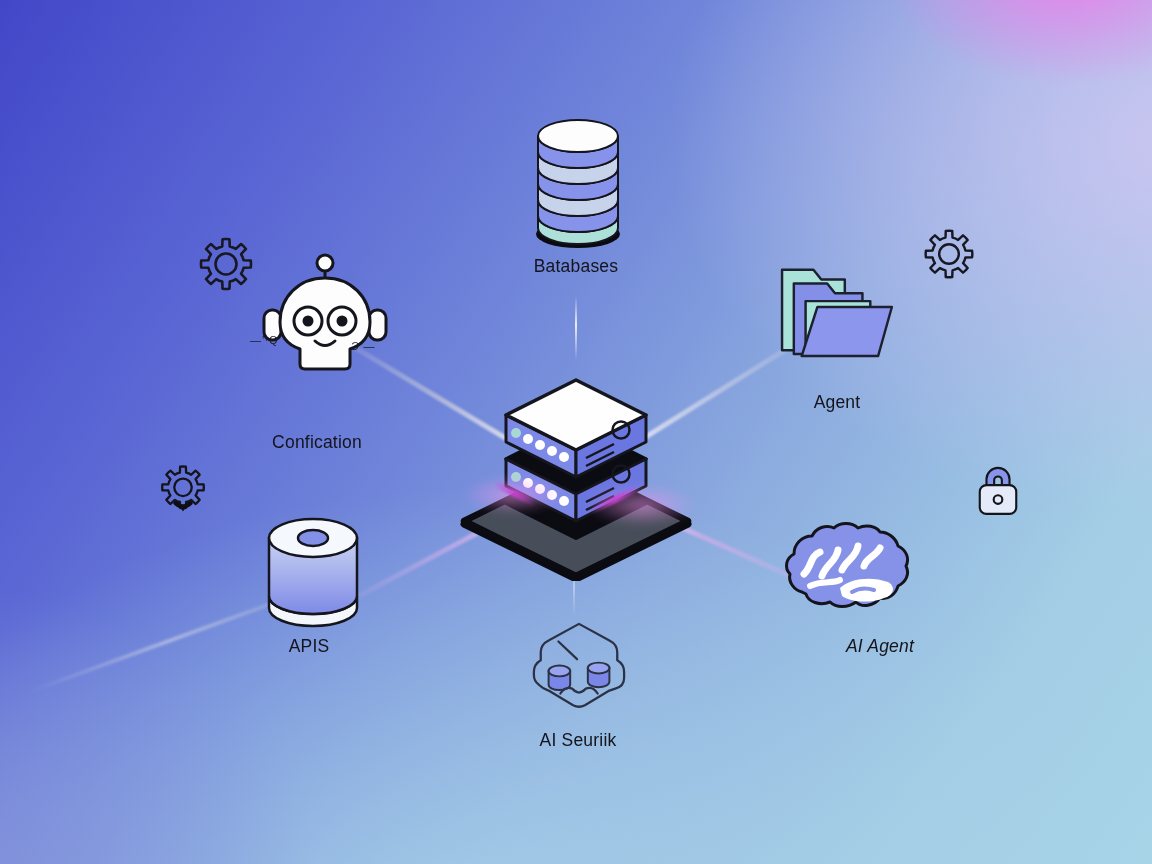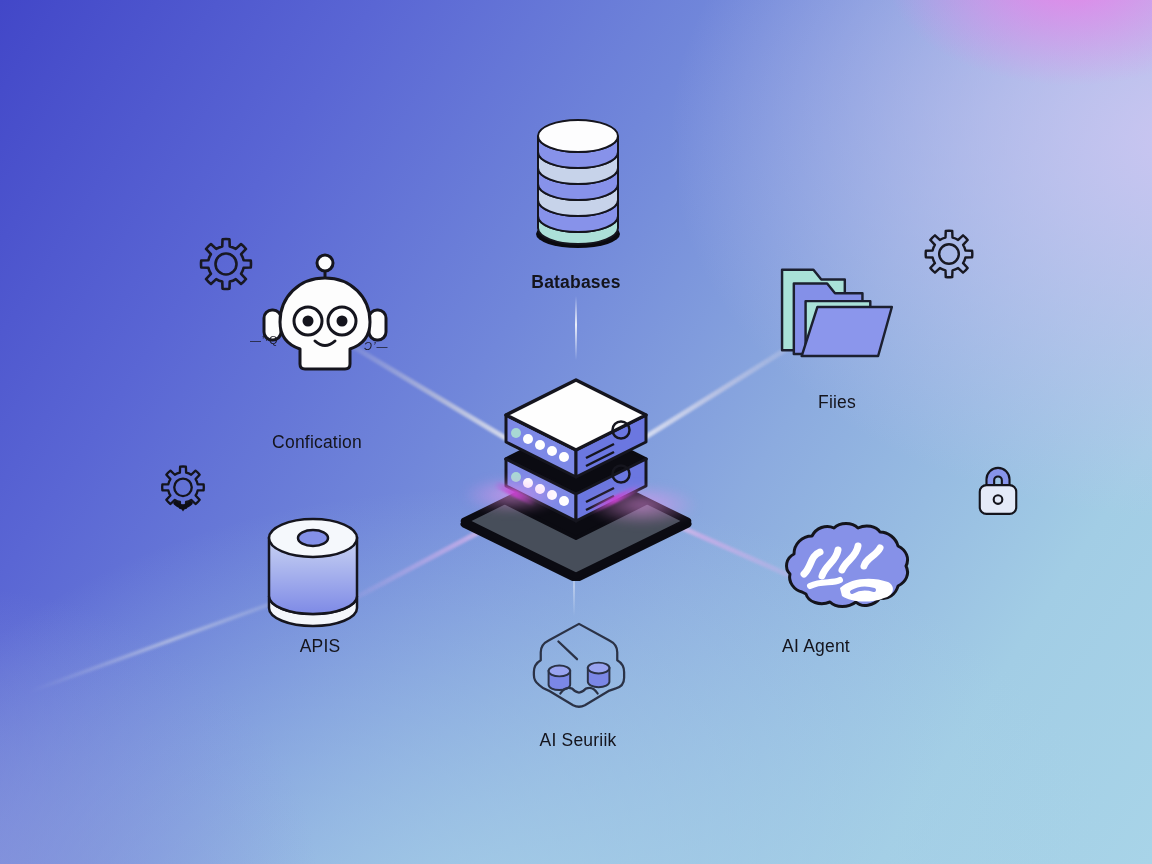--- a/index.html
+++ b/index.html
@@ -43,36 +43,36 @@
   <svg class="icon" style="left:528px;top:112px;" width="100" height="148" viewBox="0 0 100 148">
     <ellipse cx="50" cy="122" rx="42" ry="14" fill="#0a0a10"></ellipse>
     <path d="M10,104 A40,16 0 0 0 90,104 L90,116 A40,16 0 0 1 10,116 Z" fill="#ace0d8" stroke="#15151e" stroke-width="2"></path>
     <path d="M10,88 A40,16 0 0 0 90,88 L90,104 A40,16 0 0 1 10,104 Z" fill="#8792ea" stroke="#15151e" stroke-width="2"></path>
     <path d="M10,72 A40,16 0 0 0 90,72 L90,88 A40,16 0 0 1 10,88 Z" fill="#c7d3ea" stroke="#15151e" stroke-width="2"></path>
     <path d="M10,56 A40,16 0 0 0 90,56 L90,72 A40,16 0 0 1 10,72 Z" fill="#8792ea" stroke="#15151e" stroke-width="2"></path>
     <path d="M10,40 A40,16 0 0 0 90,40 L90,56 A40,16 0 0 1 10,56 Z" fill="#c7d3ea" stroke="#15151e" stroke-width="2"></path>
     <path d="M10,24 A40,16 0 0 0 90,24 L90,40 A40,16 0 0 1 10,40 Z" fill="#8792ea" stroke="#15151e" stroke-width="2"></path>
     <ellipse cx="50" cy="24" rx="40" ry="16" fill="#fdfdfe" stroke="#15151e" stroke-width="2"></ellipse>
   </svg>
-  <div class="node-label" style="left:576px;top:272px;font-weight:bold;">Batabases</div>
+  <div class="node-label" style="left:576px;top:256px;">Batabases</div>
 
   <svg class="icon" style="left:240px;top:252px;" width="170" height="130" viewBox="0 0 170 130">
     <line x1="85" y1="30" x2="85" y2="17" stroke="#15151e" stroke-width="3"></line>
     <circle cx="85" cy="11" r="8" fill="#fdfdfd" stroke="#15151e" stroke-width="3"></circle>
     <rect x="24" y="58" width="17" height="30" rx="8" fill="#fdfdfd" stroke="#15151e" stroke-width="3"></rect>
     <rect x="129" y="58" width="17" height="30" rx="8" fill="#fdfdfd" stroke="#15151e" stroke-width="3"></rect>
     <path d="M85,26 C111,26 130,45 130,70 C130,84 122,93 110,97 L110,112 Q110,117 105,117 L65,117 Q60,117 60,112 L60,97 C48,93 40,84 40,70 C40,45 59,26 85,26 Z" fill="#fdfdfd" stroke="#15151e" stroke-width="3" stroke-linejoin="round"></path>
     <circle cx="68" cy="69" r="14" fill="#ffffff" stroke="#15151e" stroke-width="3"></circle>
     <circle cx="102" cy="69" r="14" fill="#ffffff" stroke="#15151e" stroke-width="3"></circle>
     <circle cx="68" cy="69" r="5.5" fill="#15151e"></circle>
     <circle cx="102" cy="69" r="5.5" fill="#15151e"></circle>
     <path d="M75,89 Q85,98 95,89" fill="none" stroke="#15151e" stroke-width="3" stroke-linecap="round"></path>
   </svg>
   <div class="glyph" style="left:250px;top:334px;text-align:right;">—ʼʳQ</div>
-  <div class="glyph" style="left:364px;top:340px;font-style:italic;">Ɔʼ—</div>
+  <div class="glyph" style="left:351px;top:340px;font-style:italic;">Ɔʼ—</div>
   <div class="node-label" style="left:317px;top:392px;margin-top:40px;">Confication</div>
 
   <svg class="icon" style="left:196px;top:234px;" width="60" height="60" viewBox="-30 -30 60 60">
     <path d="M17.6,-3.74 L24.75,-3.46 A25,25 0 0 1 24.75,3.46 L17.6,3.74 A18,18 0 0 1 15.1,9.81 L19.98,15.05 A25,25 0 0 1 15.05,19.98 L9.81,15.1 A18,18 0 0 1 3.74,17.6 L3.46,24.75 A25,25 0 0 1 -3.46,24.75 L-3.74,17.6 A18,18 0 0 1 -9.81,15.1 L-15.05,19.98 A25,25 0 0 1 -19.98,15.05 L-15.1,9.81 A18,18 0 0 1 -17.6,3.74 L-24.75,3.46 A25,25 0 0 1 -24.75,-3.46 L-17.6,-3.74 A18,18 0 0 1 -15.1,-9.81 L-19.98,-15.05 A25,25 0 0 1 -15.05,-19.98 L-9.81,-15.1 A18,18 0 0 1 -3.74,-17.6 L-3.46,-24.75 A25,25 0 0 1 3.46,-24.75 L3.74,-17.6 A18,18 0 0 1 9.81,-15.1 L15.05,-19.98 A25,25 0 0 1 19.98,-15.05 L15.1,-9.81 A18,18 0 0 1 17.6,-3.74 Z" fill="none" stroke="#181822" stroke-width="2.6" stroke-linejoin="round"></path>
     <circle r="10.5" fill="none" stroke="#181822" stroke-width="2.6"></circle>
   </svg>
   <svg class="icon" style="left:158px;top:462px;" width="50" height="54" viewBox="-30 -30 60 64">
     <path d="M17.6,-3.74 L24.75,-3.46 A25,25 0 0 1 24.75,3.46 L17.6,3.74 A18,18 0 0 1 15.1,9.81 L19.98,15.05 A25,25 0 0 1 15.05,19.98 L9.81,15.1 A18,18 0 0 1 3.74,17.6 L3.46,24.75 A25,25 0 0 1 -3.46,24.75 L-3.74,17.6 A18,18 0 0 1 -9.81,15.1 L-15.05,19.98 A25,25 0 0 1 -19.98,15.05 L-15.1,9.81 A18,18 0 0 1 -17.6,3.74 L-24.75,3.46 A25,25 0 0 1 -24.75,-3.46 L-17.6,-3.74 A18,18 0 0 1 -15.1,-9.81 L-19.98,-15.05 A25,25 0 0 1 -15.05,-19.98 L-9.81,-15.1 A18,18 0 0 1 -3.74,-17.6 L-3.46,-24.75 A25,25 0 0 1 3.46,-24.75 L3.74,-17.6 A18,18 0 0 1 9.81,-15.1 L15.05,-19.98 A25,25 0 0 1 19.98,-15.05 L15.1,-9.81 A18,18 0 0 1 17.6,-3.74 Z" fill="none" stroke="#14141c" stroke-width="2.8" stroke-linejoin="round"></path>
     <circle r="10.5" fill="none" stroke="#14141c" stroke-width="2.8"></circle>
     <path d="M-9,19 Q0,27 9,19" fill="none" stroke="#0e0e16" stroke-width="5" stroke-linecap="round"></path>
@@ -82,21 +82,21 @@
     <path d="M17.6,-3.74 L24.75,-3.46 A25,25 0 0 1 24.75,3.46 L17.6,3.74 A18,18 0 0 1 15.1,9.81 L19.98,15.05 A25,25 0 0 1 15.05,19.98 L9.81,15.1 A18,18 0 0 1 3.74,17.6 L3.46,24.75 A25,25 0 0 1 -3.46,24.75 L-3.74,17.6 A18,18 0 0 1 -9.81,15.1 L-15.05,19.98 A25,25 0 0 1 -19.98,15.05 L-15.1,9.81 A18,18 0 0 1 -17.6,3.74 L-24.75,3.46 A25,25 0 0 1 -24.75,-3.46 L-17.6,-3.74 A18,18 0 0 1 -15.1,-9.81 L-19.98,-15.05 A25,25 0 0 1 -15.05,-19.98 L-9.81,-15.1 A18,18 0 0 1 -3.74,-17.6 L-3.46,-24.75 A25,25 0 0 1 3.46,-24.75 L3.74,-17.6 A18,18 0 0 1 9.81,-15.1 L15.05,-19.98 A25,25 0 0 1 19.98,-15.05 L15.1,-9.81 A18,18 0 0 1 17.6,-3.74 Z" fill="none" stroke="#181822" stroke-width="2.6" stroke-linejoin="round"></path>
     <circle r="10.5" fill="none" stroke="#181822" stroke-width="2.6"></circle>
   </svg>
 
   <svg class="icon" style="left:772px;top:258px;" width="126" height="100" viewBox="0 0 128 102">
     <path d="M10,94 L10,12 L42,12 L50,22 L74,22 L74,94 Z" fill="#a9e2d8" stroke="#1c2030" stroke-width="2.5" stroke-linejoin="round"></path>
     <path d="M22,98 L22,26 L56,26 L64,36 L92,36 L92,98 Z" fill="#8490e8" stroke="#1c2030" stroke-width="2.5" stroke-linejoin="round"></path>
     <path d="M34,44 L100,44 L100,98 L34,98 Z" fill="#a9e2d8" stroke="#1c2030" stroke-width="2.5" stroke-linejoin="round"></path>
     <path d="M30,100 L46,50 L122,50 L108,100 Z" fill="#8b96ec" stroke="#1c2030" stroke-width="2.5" stroke-linejoin="round"></path>
   </svg>
-  <div class="node-label" style="left:837px;top:392px;">Fiies</div>
+  <div class="node-label" style="left:837px;top:392px;">Agent</div>
 
   <svg class="icon" style="left:974px;top:458px;" width="48" height="60" viewBox="0 0 50 62">
     <path d="M13,32 L13,22 A12,12 0 0 1 37,22 L37,32 L29,32 L29,23 A4,4 0 0 0 21,23 L21,32 Z" fill="#8794ea" stroke="#14141c" stroke-width="2.2" stroke-linejoin="round"></path>
     <rect x="6" y="28" width="38" height="30" rx="7" fill="#e4eaf8" stroke="#14141c" stroke-width="2.2"></rect>
     <circle cx="25" cy="43" r="4.5" fill="none" stroke="#14141c" stroke-width="2.2"></circle>
   </svg>
 
   <svg class="icon" style="left:456px;top:366px;" width="240" height="215" viewBox="0 0 240 215">
 
     <path d="M120,113 L232,168 L120,223 L8,168 Z" fill="#0b0b12" stroke="#0b0b12" stroke-width="7" stroke-linejoin="round" transform="translate(0,-10)"></path>
@@ -143,21 +143,21 @@
       <linearGradient id="apisg" x1="0" y1="0" x2="0" y2="1">
         <stop offset="0" stop-color="#c9d3f3"></stop>
           <stop offset="1" stop-color="#7e8ae6"></stop>
       </linearGradient>
     </defs>
     <path d="M12,88 L12,100 A44,18 0 0 0 100,100 L100,88 A44,18 0 0 1 12,88 Z" fill="#f3f6fb" stroke="#15151e" stroke-width="2.5"></path>
     <path d="M12,30 L12,88 A44,18 0 0 0 100,88 L100,30 Z" fill="url(#apisg)" stroke="#15151e" stroke-width="2.5"></path>
     <ellipse cx="56" cy="30" rx="44" ry="19" fill="#f5f8fc" stroke="#15151e" stroke-width="2.5"></ellipse>
     <ellipse cx="56" cy="30" rx="15" ry="8" fill="#8390e8" stroke="#15151e" stroke-width="2.5"></ellipse>
   </svg>
-  <div class="node-label" style="left:320px;top:636px;">APIS</div>
+  <div class="node-label" style="left:309px;top:636px;">APIS</div>
 
   <svg class="icon" style="left:515px;top:618px;" width="128" height="102" viewBox="0 0 130 104">
     <path d="M65,6 L96,23 Q104,27 104,35 L104,43 Q111,47 111,55 L111,61 Q111,70 102,72 L96,74 L71,89 Q65,92 59,89 L34,74 Q28,72 24,68 Q19,64 19,58 L19,55 Q19,47 26,43 L26,35 Q26,27 34,23 Z" fill="none" stroke="#2b3246" stroke-width="2.3" stroke-linejoin="round"></path>
     <path d="M44,24 L63,42" fill="none" stroke="#2b3246" stroke-width="2.3" stroke-linecap="round"></path>
     <path d="M34,54 L34,68 A11,5.5 0 0 0 56,68 L56,54 Z" fill="#7b87e6" stroke="#2b3246" stroke-width="2"></path>
     <ellipse cx="45" cy="54" rx="11" ry="5.5" fill="#99a4f0" stroke="#2b3246" stroke-width="2"></ellipse>
     <path d="M74,51 L74,65 A11,5.5 0 0 0 96,65 L96,51 Z" fill="#7b87e6" stroke="#2b3246" stroke-width="2"></path>
     <ellipse cx="85" cy="51" rx="11" ry="5.5" fill="#99a4f0" stroke="#2b3246" stroke-width="2"></ellipse>
     <path d="M46,77 Q51,69 58,72 Q65,80 72,72 Q79,69 84,77" fill="none" stroke="#2b3246" stroke-width="2.3" stroke-linecap="round"></path>
   </svg>
@@ -166,15 +166,15 @@
   <svg class="icon" style="left:782px;top:522px;" width="130" height="95" viewBox="0 0 130 95">
     <path d="M20,70 C12,68 6,60 8,52 C2,46 4,36 12,32 C12,22 20,14 30,14 C34,6 44,2 52,6 C58,0 70,0 76,6 C84,2 94,4 98,10 C106,10 114,16 116,24 C124,28 128,36 124,44 C128,52 124,60 116,64 C114,72 106,78 98,76 C92,84 80,86 74,80 C66,86 54,86 48,80 C38,84 26,80 24,72 Z" fill="#8691e8" stroke="#14141c" stroke-width="3" stroke-linejoin="round"></path>
     <path d="M58,66 C68,56 90,54 106,60 C114,64 112,74 102,76 C88,82 68,80 60,74 Z" fill="#ffffff"></path>
     <path d="M22,52 C30,44 28,34 38,30" fill="none" stroke="#ffffff" stroke-width="7" stroke-linecap="round"></path>
     <path d="M40,54 C44,42 54,40 56,28" fill="none" stroke="#ffffff" stroke-width="7" stroke-linecap="round"></path>
     <path d="M60,48 C64,38 74,36 76,24" fill="none" stroke="#ffffff" stroke-width="7" stroke-linecap="round"></path>
     <path d="M82,44 C84,36 94,34 98,26" fill="none" stroke="#ffffff" stroke-width="7" stroke-linecap="round"></path>
     <path d="M28,64 C40,58 50,62 58,58" fill="none" stroke="#ffffff" stroke-width="6" stroke-linecap="round"></path>
     <path d="M70,70 Q80,64 92,68" fill="none" stroke="#8691e8" stroke-width="4" stroke-linecap="round"></path>
   </svg>
-  <div class="node-label" style="left:816px;top:636px;">AI Agent</div>
+  <div class="node-label" style="left:880px;top:636px;font-style:italic;">AI Agent</div>
 
 </div>
 
 </body></html>

